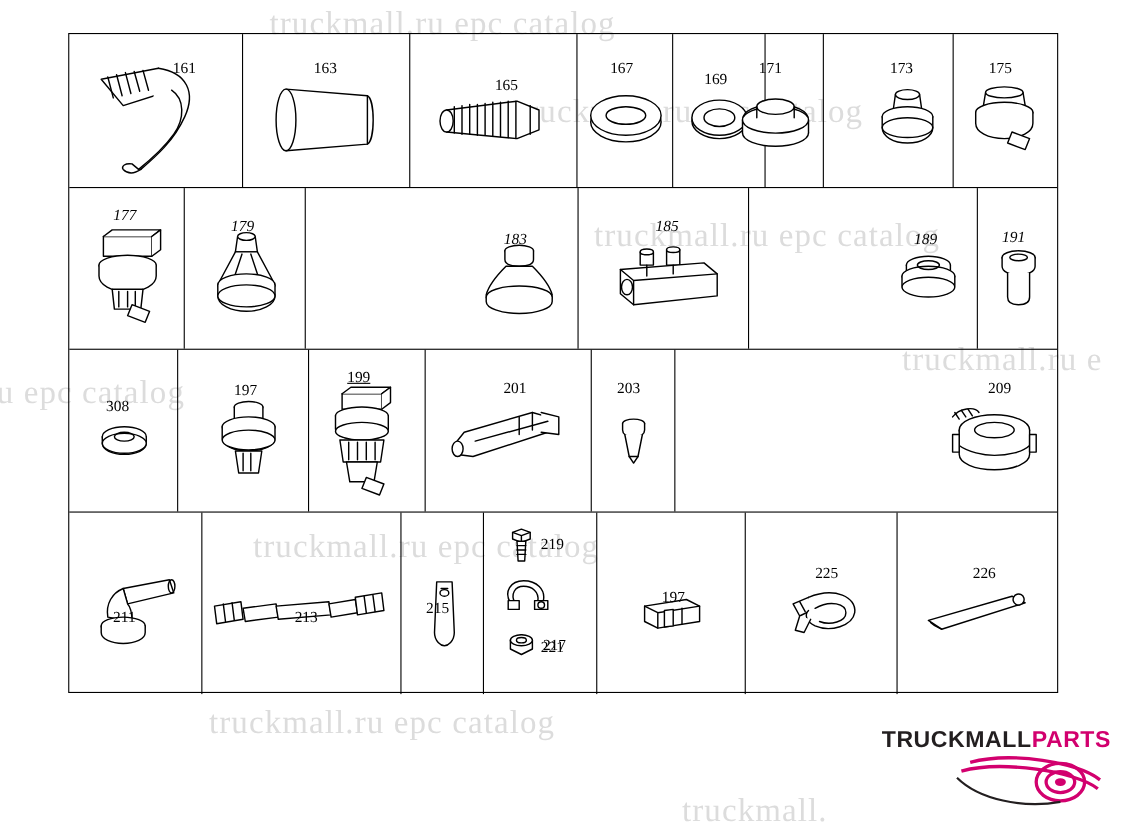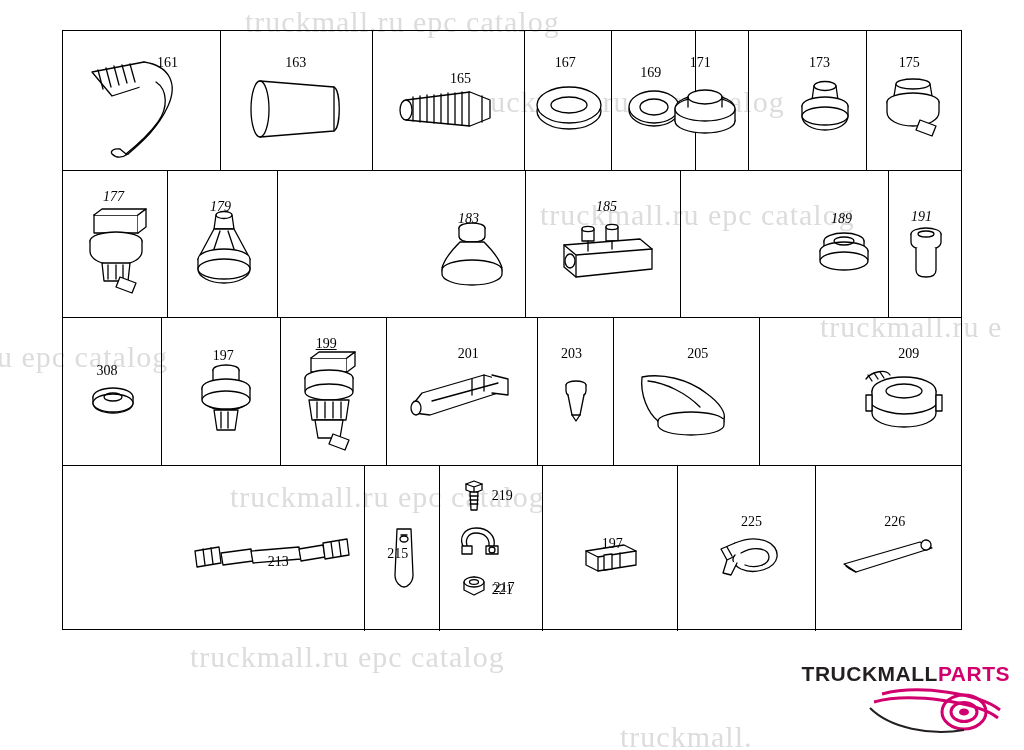--- a/index.html
+++ b/index.html
@@ -341,48 +341,49 @@
         <div class="art">
           <svg width="44" height="58" viewBox="0 0 44 58" style="position: absolute; left: 16.109px; top: 53px;">
             <ellipse fill="#fff" stroke="#000" stroke-width="1.3" stroke-linejoin="round" stroke-linecap="round" cx="22" cy="14" rx="10" ry="4"></ellipse>
             <path fill="#fff" stroke="#000" stroke-width="1.3" stroke-linejoin="round" stroke-linecap="round" d="M12 14 L12 20 C 12 24, 16 26, 22 26 C 28 26, 32 24, 32 20 L32 14"></path>
             <path fill="#fff" stroke="#000" stroke-width="1.3" stroke-linejoin="round" stroke-linecap="round" d="M14 24 L18 44 L26 44 L30 24"></path>
             <path fill="none" stroke="#000" stroke-width="1.3" stroke-linejoin="round" stroke-linecap="round" d="M18 44 L22 50 L26 44"></path>
           </svg>
         </div>
         <div class="num" style="left: 22.9698px; top: 28px;">203</div>
       </div>
-      <div class="cell" style="left: 551.276px; width: 146.172px;">
-        <div class="art">
-          <svg width="118" height="74" viewBox="0 0 118 74" style="position: absolute; left: 14.0858px; top: 45px;">
-            <path fill="#fff" stroke="#000" stroke-width="1.3" stroke-linejoin="round" stroke-linecap="round" d="M14 14 C 34 10, 60 16, 78 30 C 92 40, 98 50, 96 56 L30 58 C 20 50, 12 32, 14 14 Z"></path>
-            <ellipse fill="#fff" stroke="#000" stroke-width="1.3" stroke-linejoin="round" stroke-linecap="round" cx="63" cy="58" rx="33" ry="9"></ellipse>
-            <path fill="#fff" stroke="#000" stroke-width="1.3" stroke-linejoin="round" stroke-linecap="round" d="M30 58 L30 62 C 30 68, 45 72, 63 72 C 81 72, 96 68, 96 62 L96 56"></path>
-            <path fill="none" stroke="#000" stroke-width="1.3" stroke-linejoin="round" stroke-linecap="round" d="M20 18 C 38 20, 58 30, 72 44"></path>
-          </svg>
-        </div>
-        <div class="num" style="left: 73.0858px; top: 28px;">205</div>
-      </div>
       <div class="cell lastcell" style="left: 776.798px; width: 123.202px;">
         <div class="art">
           <svg width="110" height="78" viewBox="0 0 110 78" style="position: absolute; left: 6.60093px; top: 43px;">
             <path fill="#fff" stroke="#000" stroke-width="1.3" stroke-linejoin="round" stroke-linecap="round" d="M20 18 C 26 10, 40 8, 44 14"></path>
             <path fill="none" stroke="#000" stroke-width="1.3" stroke-linejoin="round" stroke-linecap="round" d="M22 14 L26 20 M28 12 L32 18 M34 11 L38 17"></path>
             <ellipse fill="#fff" stroke="#000" stroke-width="1.3" stroke-linejoin="round" stroke-linecap="round" cx="58" cy="30" rx="32" ry="14"></ellipse>
             <path fill="#fff" stroke="#000" stroke-width="1.3" stroke-linejoin="round" stroke-linecap="round" d="M26 30 L26 52 C 26 60, 40 66, 58 66 C 76 66, 90 60, 90 52 L90 30"></path>
             <path fill="none" stroke="#000" stroke-width="1.3" stroke-linejoin="round" stroke-linecap="round" d="M26 44 C 34 50, 48 53, 58 53 C 70 53, 84 50, 90 44"></path>
             <path fill="#fff" stroke="#000" stroke-width="1.3" stroke-linejoin="round" stroke-linecap="round" d="M20 34 L26 34 L26 50 L20 50 Z"></path>
             <path fill="#fff" stroke="#000" stroke-width="1.3" stroke-linejoin="round" stroke-linecap="round" d="M90 34 L96 34 L96 50 L90 50 Z"></path>
             <ellipse fill="none" stroke="#000" stroke-width="1.3" stroke-linejoin="round" stroke-linecap="round" cx="58" cy="30" rx="18" ry="7"></ellipse>
           </svg>
         </div>
         <div class="num" style="left: 58.4687px; top: 28px;">209</div>
       </div>
     </div>
     <div class="row last" style="top: 435px; height: 165px;">
+      <div class="cell" style="left: 0px; width: 121.391px;">
+        <div class="art">
+          <svg width="84" height="76" viewBox="0 0 84 76" style="position: absolute; left: 18.6955px; top: 52.5px;">
+            <path fill="#fff" stroke="#000" stroke-width="1.3" stroke-linejoin="round" stroke-linecap="round" d="M30 16 L72 8 L76 20 L34 30 Z"></path>
+            <ellipse fill="none" stroke="#000" stroke-width="1.3" stroke-linejoin="round" stroke-linecap="round" cx="74" cy="14" rx="3" ry="6"></ellipse>
+            <path fill="#fff" stroke="#000" stroke-width="1.3" stroke-linejoin="round" stroke-linecap="round" d="M30 16 C 20 20, 14 30, 16 42 L38 46 C 38 36, 36 32, 34 30 Z"></path>
+            <ellipse fill="#fff" stroke="#000" stroke-width="1.3" stroke-linejoin="round" stroke-linecap="round" cx="30" cy="50" rx="20" ry="8"></ellipse>
+            <path fill="#fff" stroke="#000" stroke-width="1.3" stroke-linejoin="round" stroke-linecap="round" d="M10 50 L10 56 C 10 62, 19 66, 30 66 C 41 66, 50 62, 50 56 L50 50"></path>
+          </svg>
+        </div>
+        <div class="num" style="left: 39.8314px; top: 88px;">211</div>
+      </div>
       <div class="cell" style="left: 121.391px; width: 180.19px;">
         <div class="art">
           <svg width="170" height="44" viewBox="0 0 170 44" style="position: absolute; left: 5.09484px; top: 68.5px;">
             <path fill="#fff" stroke="#000" stroke-width="1.3" stroke-linejoin="round" stroke-linecap="round" d="M6 16 L30 12 L32 28 L8 32 Z"></path>
             <path fill="none" stroke="#000" stroke-width="1.3" stroke-linejoin="round" stroke-linecap="round" d="M14 14 L16 30 M22 13 L24 29"></path>
             <path fill="#fff" stroke="#000" stroke-width="1.3" stroke-linejoin="round" stroke-linecap="round" d="M32 18 L62 14 L64 26 L34 30 Z"></path>
             <path fill="#fff" stroke="#000" stroke-width="1.3" stroke-linejoin="round" stroke-linecap="round" d="M62 16 L110 12 L112 24 L64 28 Z"></path>
             <path fill="#fff" stroke="#000" stroke-width="1.3" stroke-linejoin="round" stroke-linecap="round" d="M110 14 L134 10 L136 22 L112 26 Z"></path>
             <path fill="#fff" stroke="#000" stroke-width="1.3" stroke-linejoin="round" stroke-linecap="round" d="M134 8 L158 4 L160 20 L136 24 Z"></path>
             <path fill="none" stroke="#000" stroke-width="1.3" stroke-linejoin="round" stroke-linecap="round" d="M142 7 L144 22 M150 6 L152 21"></path>

